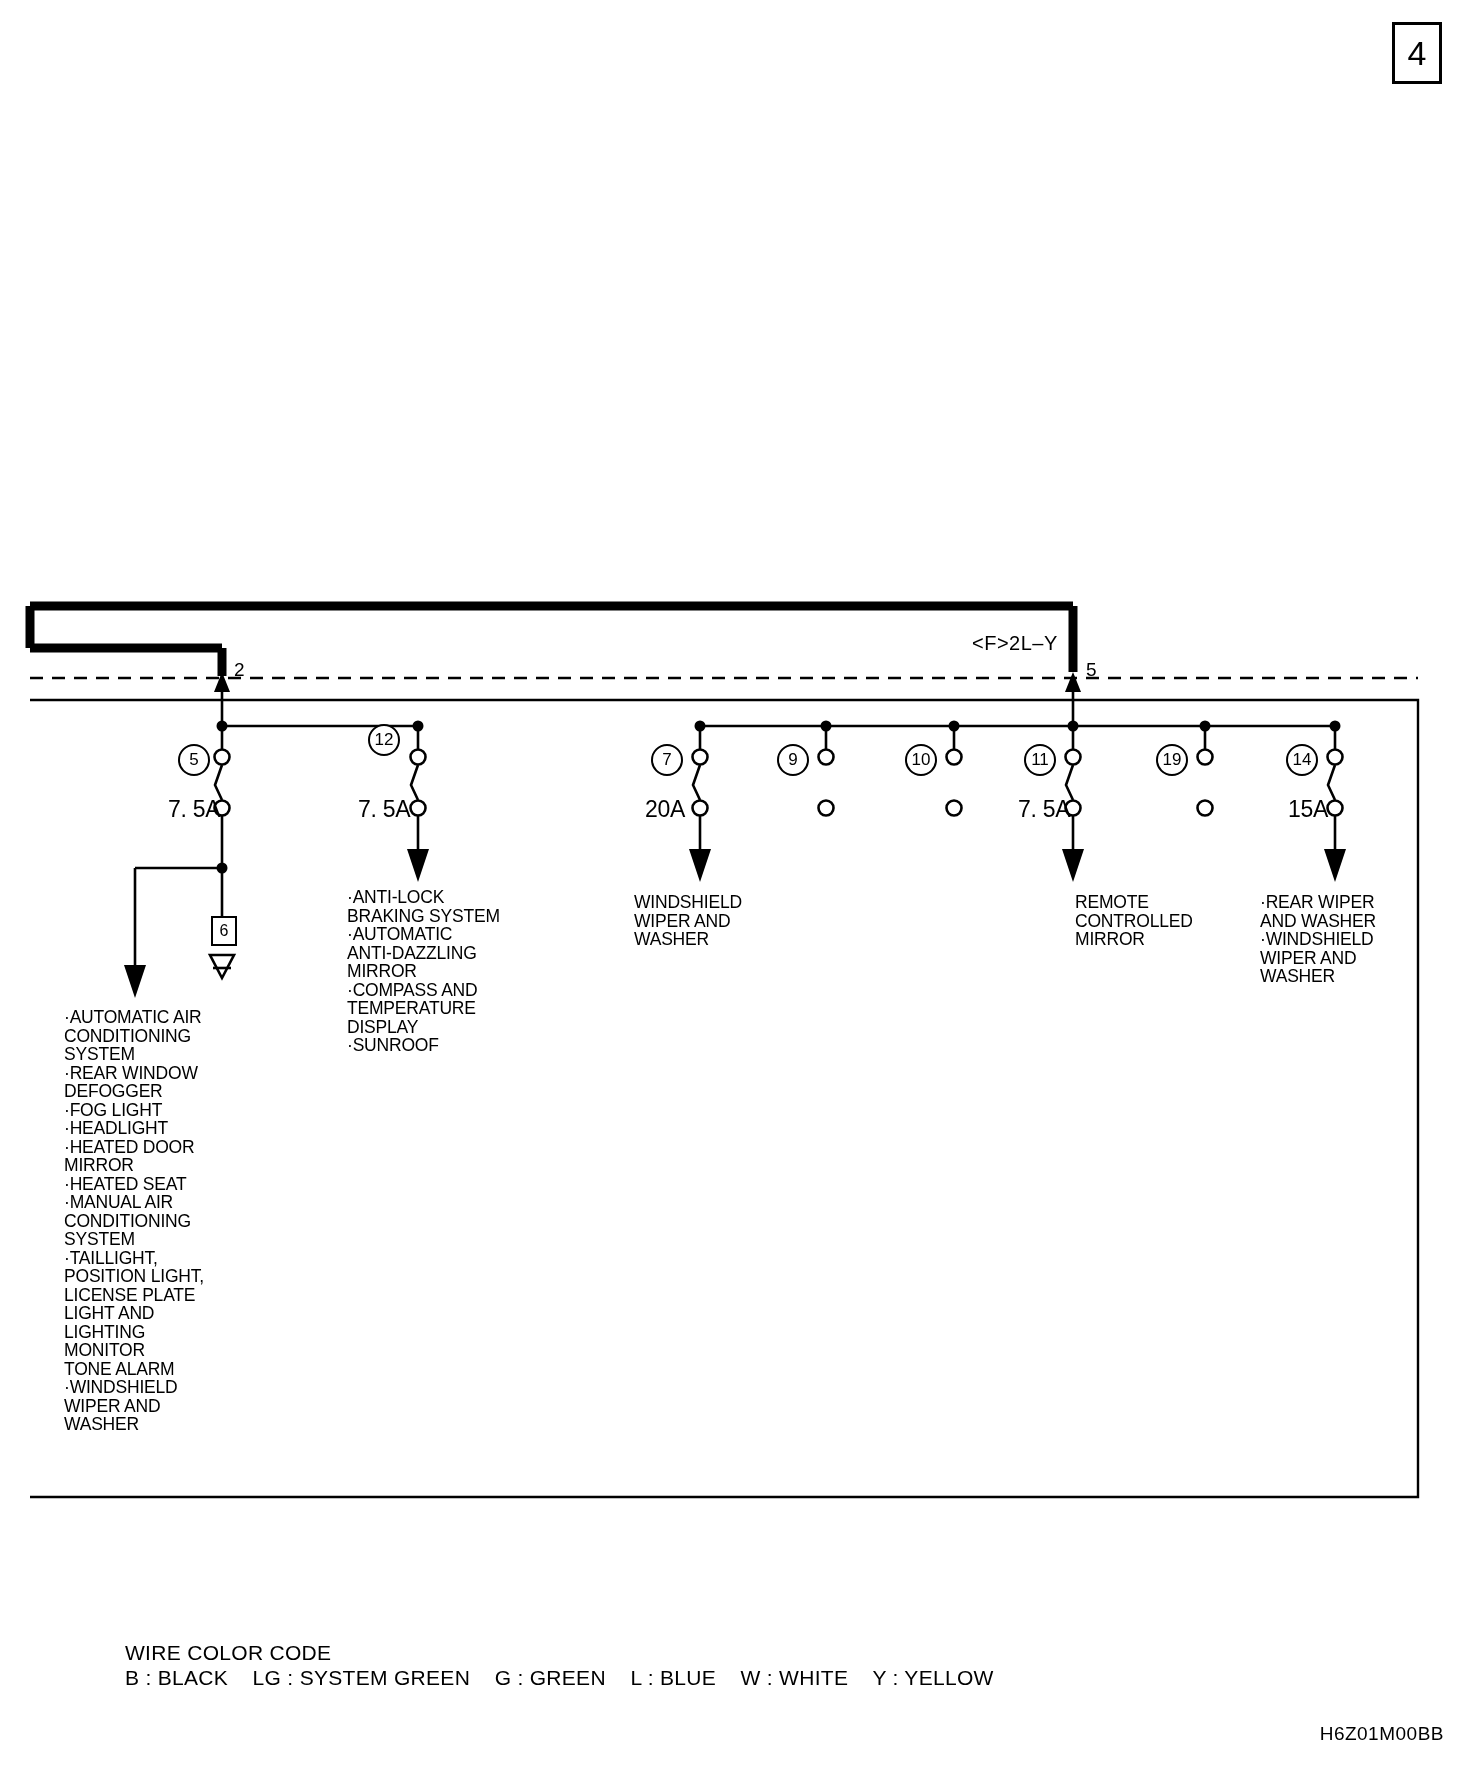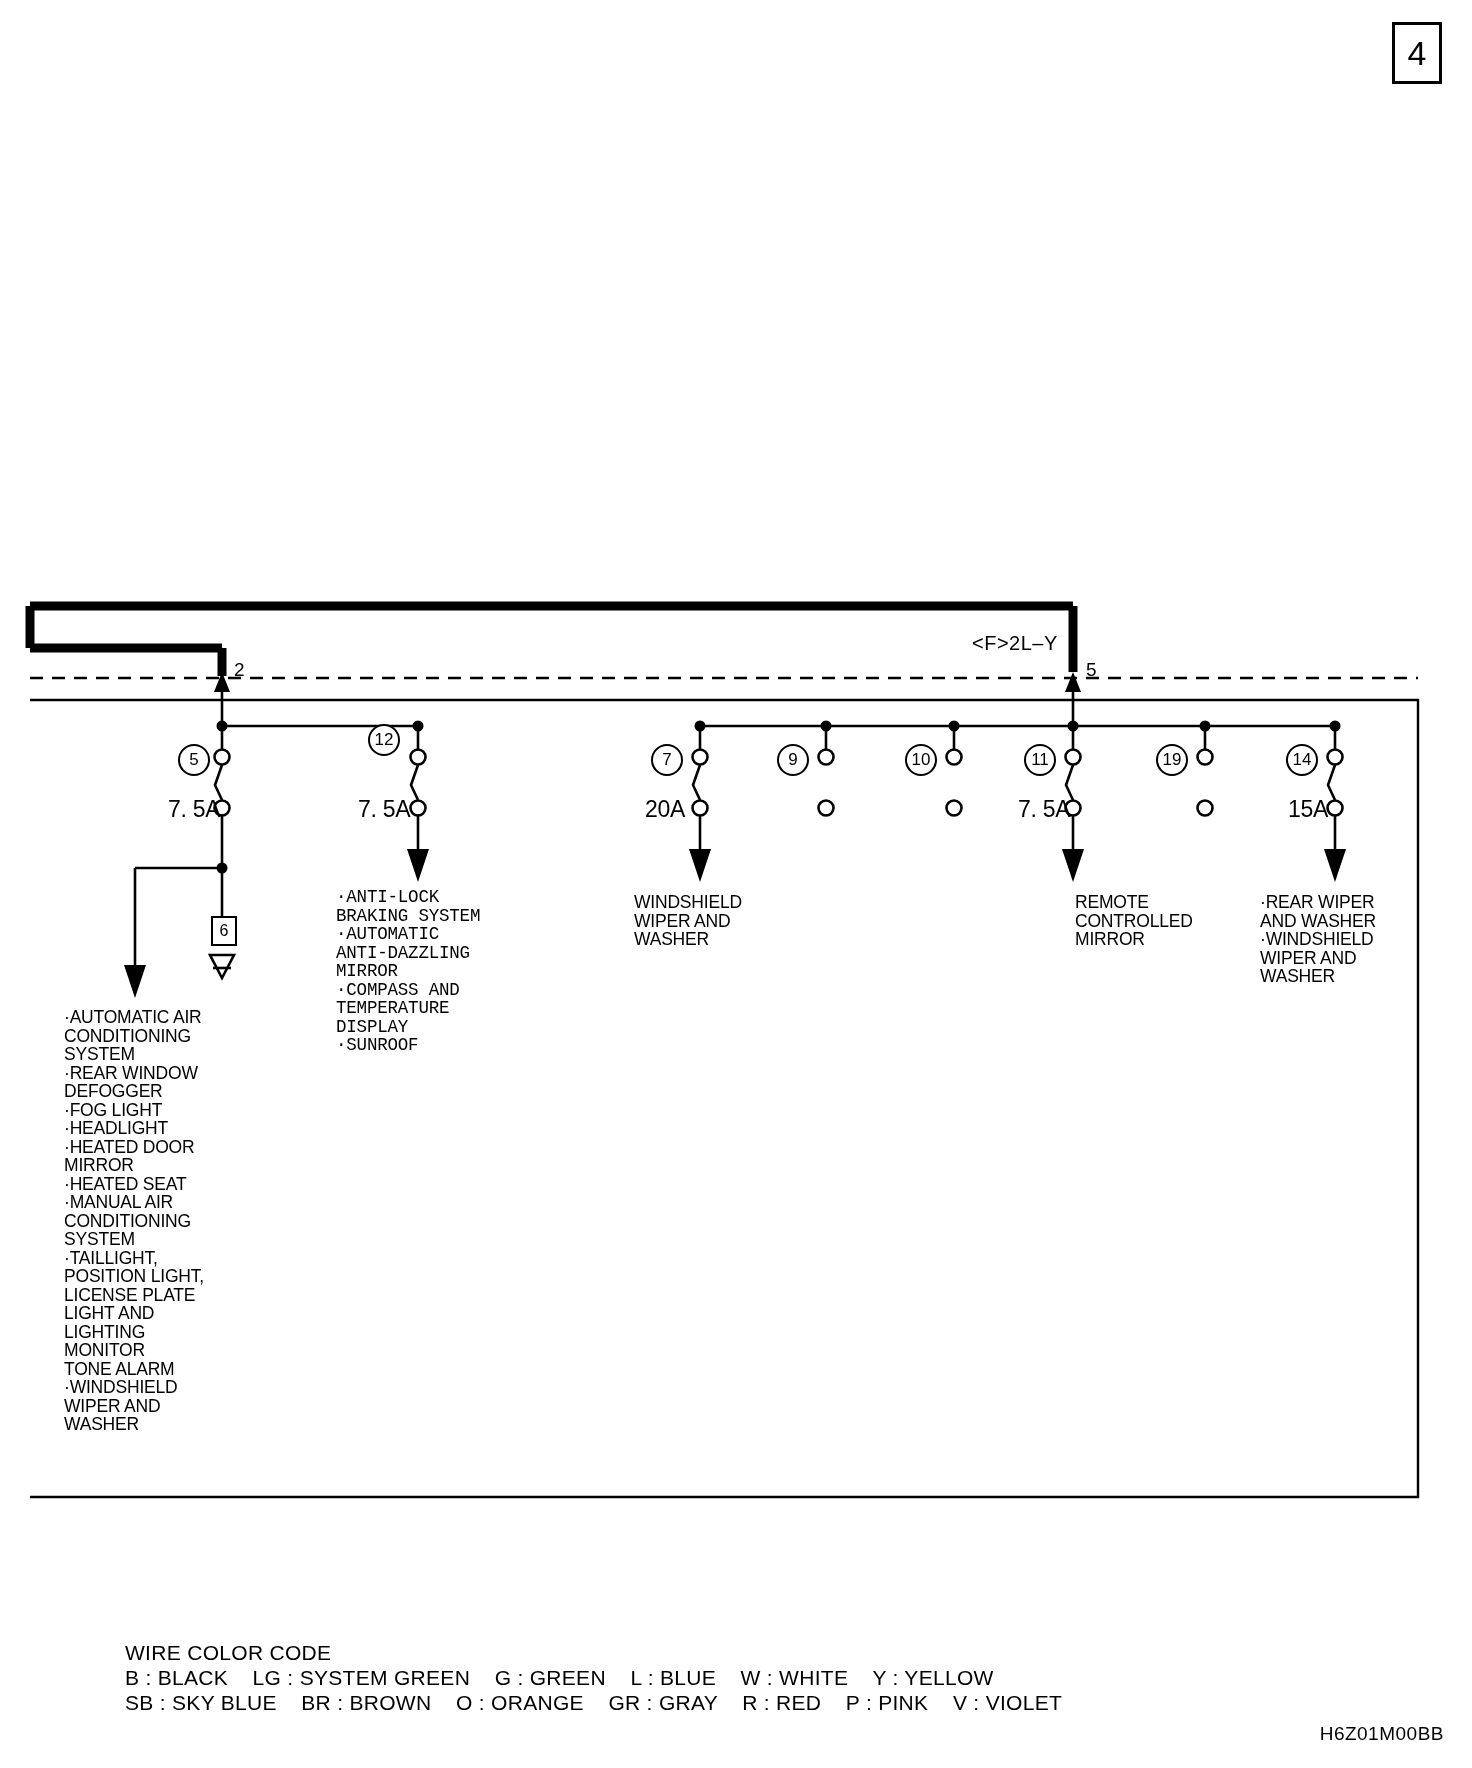--- a/index.html
+++ b/index.html
@@ -246,21 +246,21 @@
 ·TAILLIGHT,
  POSITION LIGHT,
  LICENSE PLATE
  LIGHT AND
  LIGHTING
  MONITOR
  TONE ALARM
 ·WINDSHIELD
  WIPER AND
  WASHER</div>
-  <div class="lbl" style="left:336px; top:888px; width:210px;font-family:Liberation Mono, monospace;">·ANTI-LOCK
+  <div class="lbl" style="left:347px; top:888px; width:210px;">·ANTI-LOCK
  BRAKING SYSTEM
 ·AUTOMATIC
  ANTI-DAZZLING
  MIRROR
 ·COMPASS AND
  TEMPERATURE
  DISPLAY
 ·SUNROOF</div>
   <div class="lbl" style="left:634px; top:893px; width:190px;">WINDSHIELD
 WIPER AND
@@ -270,18 +270,17 @@
 MIRROR</div>
   <div class="lbl" style="left:1260px; top:893px; width:200px;">·REAR WIPER
  AND WASHER
 ·WINDSHIELD
  WIPER AND
  WASHER</div>
 
   <div class="wcc">
     <span class="title">WIRE COLOR CODE</span>
     <span class="row">B : BLACK    LG : SYSTEM GREEN    G : GREEN    L : BLUE    W : WHITE    Y : YELLOW</span>
-    <span class="row">SB : SKY BLUE    BR : BROWN    O : ORANGE    GR : GRAY    R : RED    P : PINK    V : VIOLET</span>
   </div>
 
   <div class="docid">H6Z01M00BB</div>
 
 </div>
 
 </body></html>

